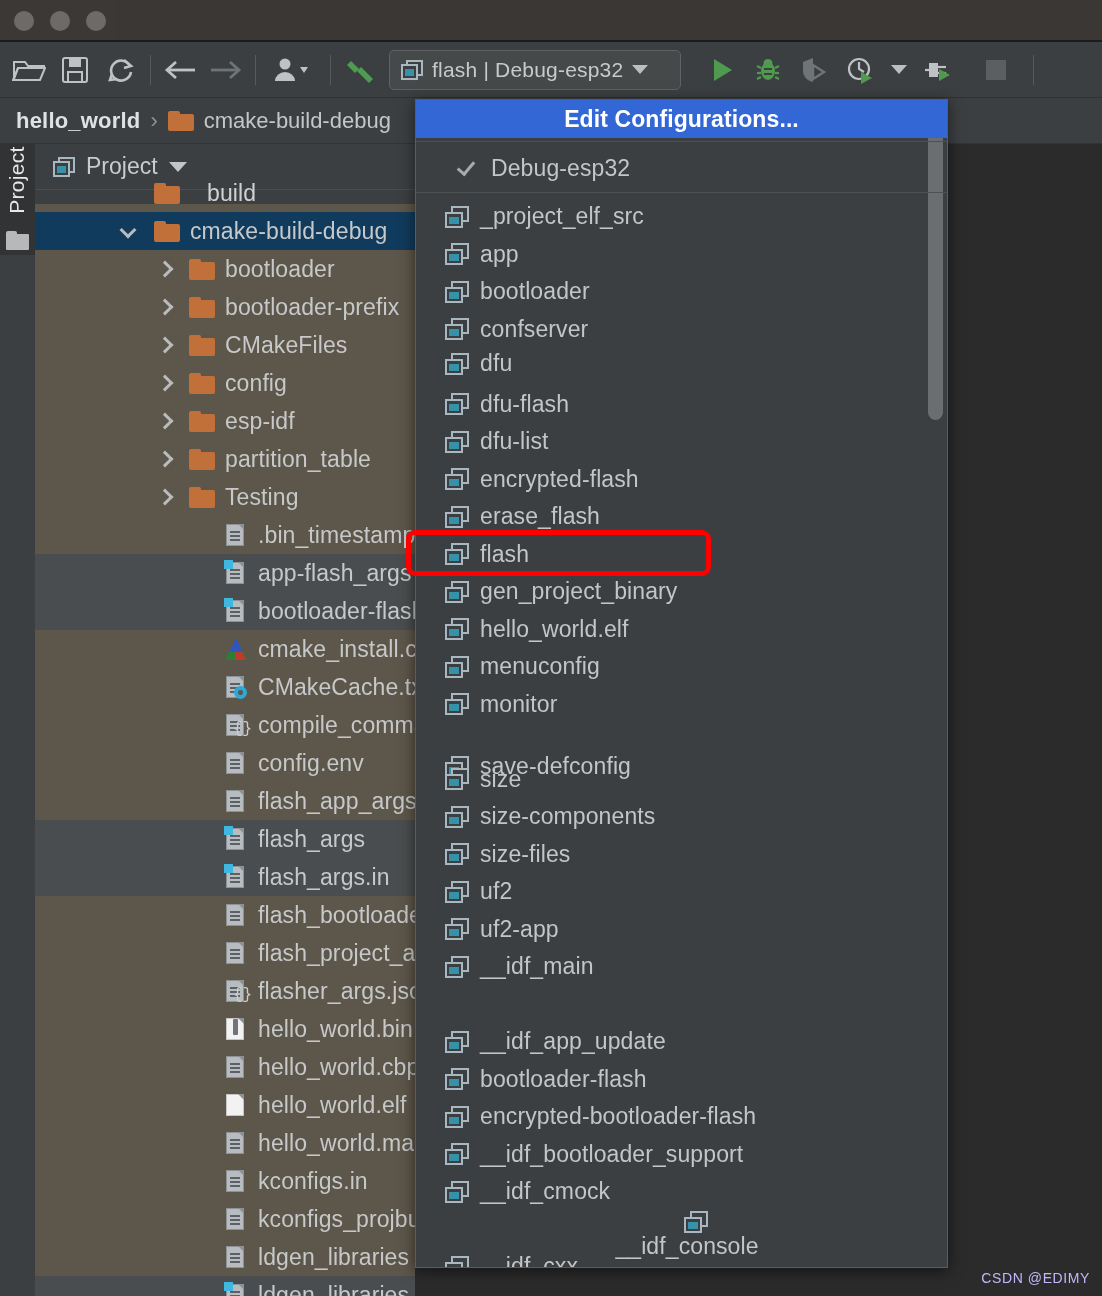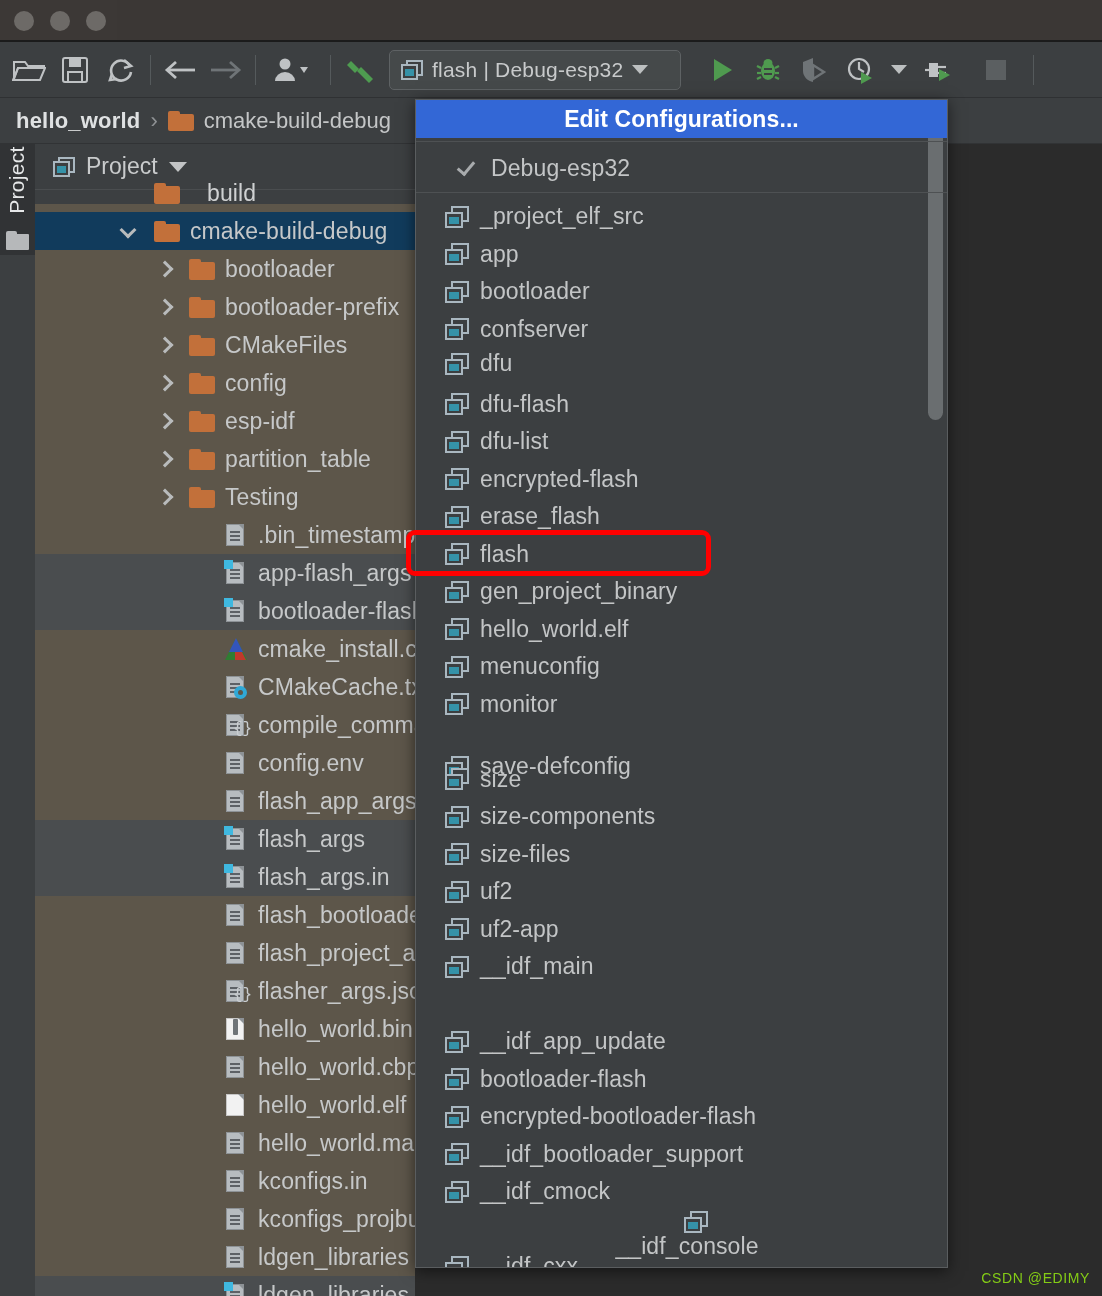--- a/index.html
+++ b/index.html
@@ -281,21 +281,21 @@
 
   
   .annot {
     position: absolute; border: 5px solid #ff0000; border-radius: 9px;
     pointer-events: none;
   }
 
   
   .watermark {
     position: absolute; right: 12px; bottom: 10px;
-    color: #84cc16; font-size: 14px; letter-spacing: .6px;
+    color: #c4b5fd; font-size: 14px; letter-spacing: .6px;
   }
 </style>
 </head>
 <body>
 
 <div id="root">
 
   <div class="titlebar">
     <div class="tb-right-shade"></div>
     <div class="tl-group">

